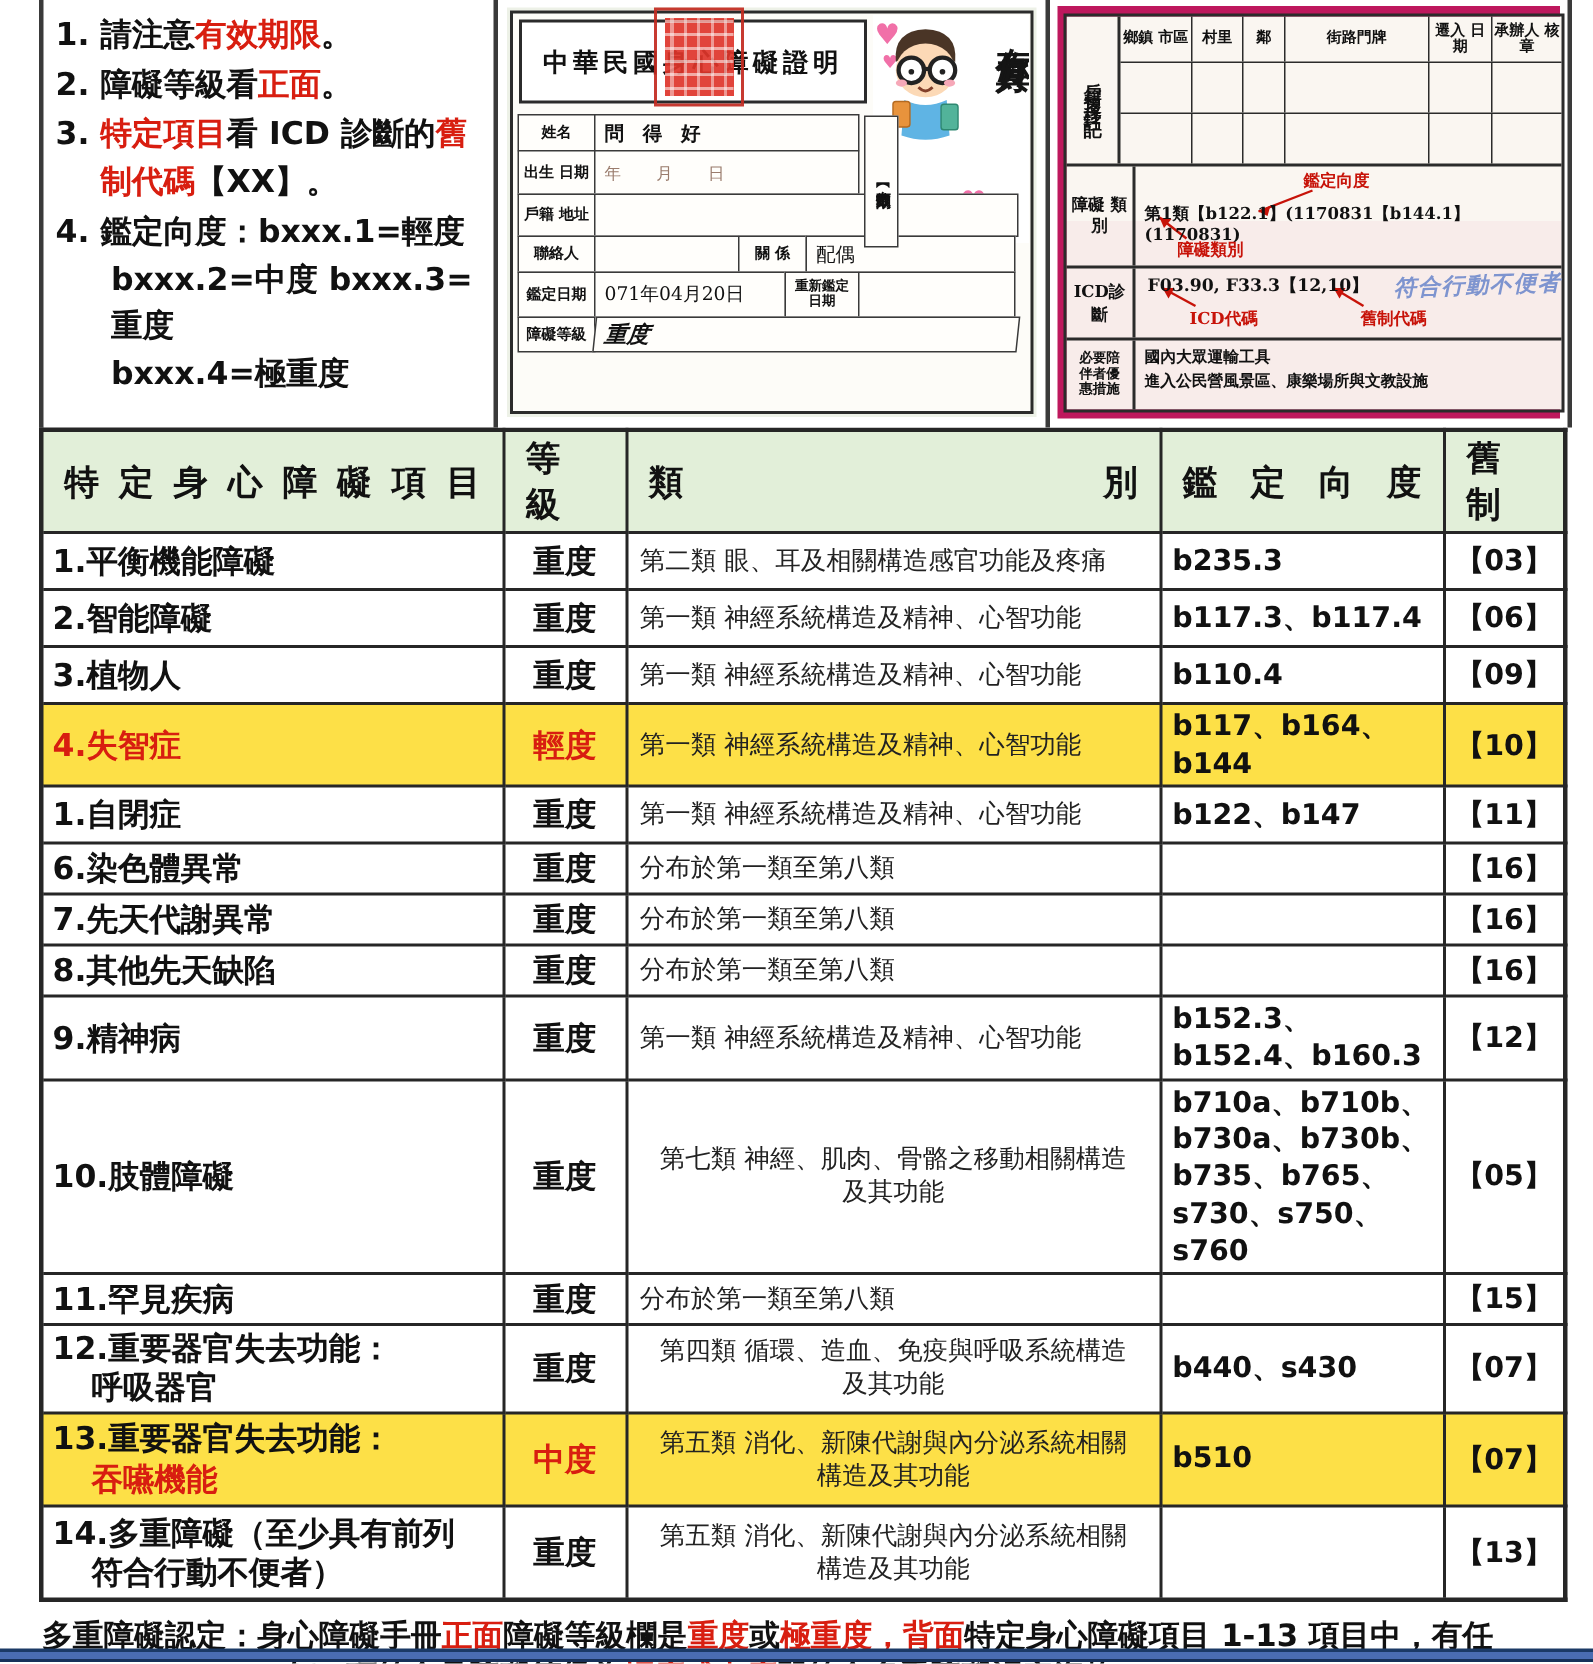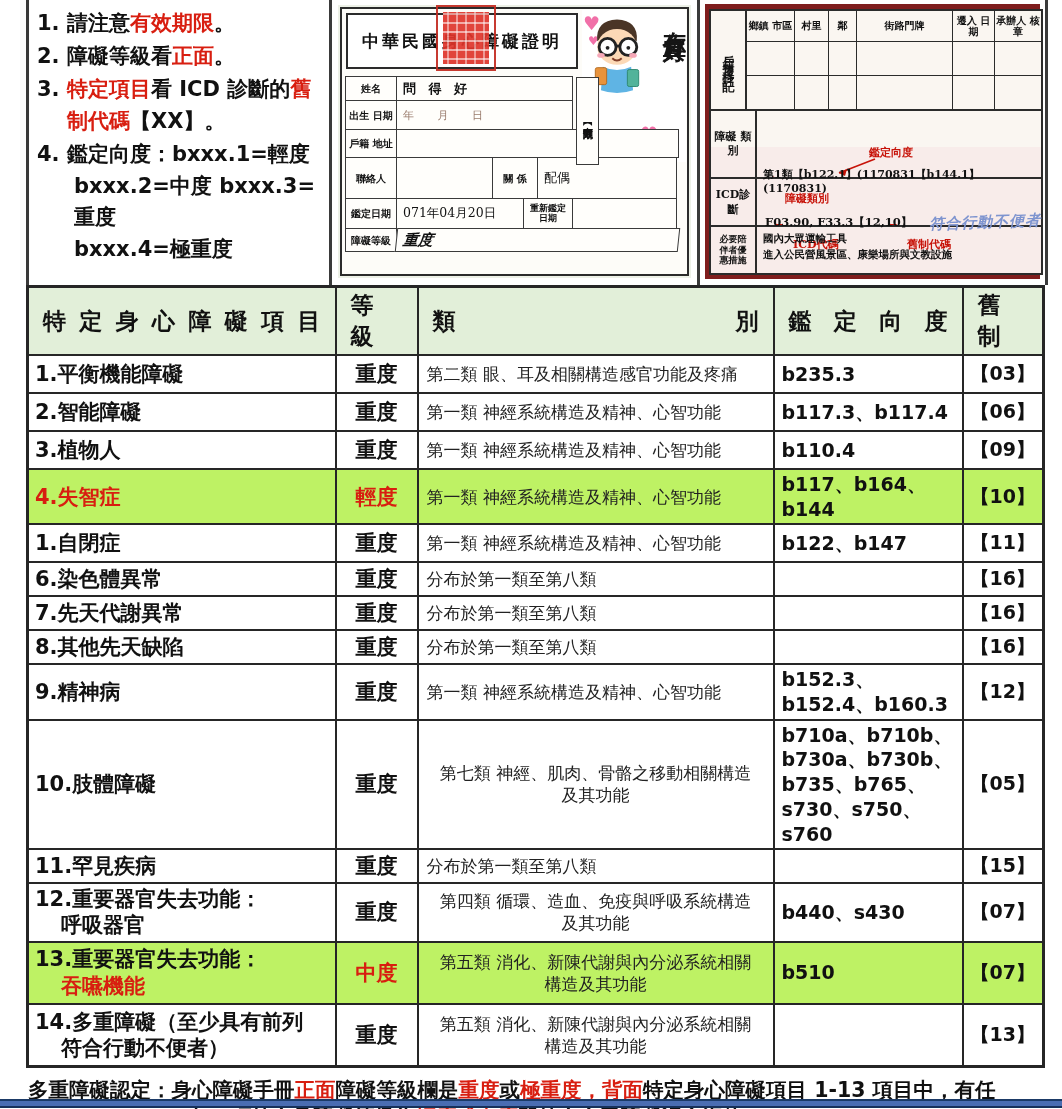--- a/index.html
+++ b/index.html
@@ -49,41 +49,41 @@
        display:flex;align-items:center;}
   .cfl{font-size:10px;font-weight:700;justify-content:center;text-align:center;line-height:1.1;flex:none;width:52px;}
   .cfv{padding-left:6px;}
   .cf-valid{position:absolute;left:230px;top:0px;width:23px;height:88px;border:1.5px solid #3a3a3a;
             box-sizing:border-box;writing-mode:vertical-rl;font-size:10px;font-weight:700;
             display:flex;align-items:center;justify-content:center;letter-spacing:1px;background:#fffefb;}
   .faded{color:#9a7c6d;letter-spacing:10px;font-size:11px;}
   .hand{font-style:italic;font-weight:700;font-size:15px;transform:skewX(-6deg);}
 
   
-  .cert-back{position:relative;width:100%;height:275px;background:#7f1d1d;
+  .cert-back{position:relative;width:100%;height:275px;background:#be185d;
              font-family:"DejaVu Serif","Liberation Serif",serif;}
   .cb-box{position:absolute;left:4px;top:5px;width:330px;height:262px;border:2px solid #2b2b2b;
           background:linear-gradient(to bottom,#faf6f1 0 52%,#f8ecea 52% 100%);
           display:flex;flex-direction:column;}
   .cb-row{display:flex;border-bottom:2px solid #2b2b2b;box-sizing:border-box;position:relative;}
   .cb-row:last-child{border-bottom:none;}
   .cb-label{flex:none;border-right:2px solid #2b2b2b;display:flex;align-items:center;justify-content:center;
             text-align:center;font-weight:700;}
   .cb-house{height:100px;}
   .cb-house .cb-label{width:34px;writing-mode:vertical-rl;font-size:12px;letter-spacing:5px;}
   .cb-house-table{flex:1;display:flex;flex-direction:column;}
   .cb-ht-row{display:flex;flex:1;border-bottom:1.5px solid #2b2b2b;}
   .cb-ht-row:last-child{border-bottom:none;}
   .cb-ht-cell{border-right:1.5px solid #2b2b2b;box-sizing:border-box;display:flex;align-items:center;
               justify-content:center;font-size:10px;font-weight:700;text-align:center;line-height:1.15;}
   .cb-ht-cell:last-child{border-right:none;}
   .w1{width:48px;}.w2{width:34px;}.w3{width:28px;}.w4{flex:1;}.w5{width:42px;}.w6{width:46px;}
   .cb-cat{height:68px;}
   .cb-cat .cb-label{width:44px;font-size:11px;line-height:1.3;}
-  .cb-val{flex:1;position:relative;font-size:11px;font-weight:700;margin-top:32px;}
+  .cb-val{flex:1;position:relative;font-size:11px;font-weight:700;}
   .cat-text{position:absolute;left:6px;top:24px;letter-spacing:0;}
   .ann{position:absolute;font-size:11px;color:#c71309;font-weight:700;}
   .ann-dim{left:112px;top:2px;}
   .ann-cat{left:28px;top:48px;}
   .cb-icd{height:48px;}
   .cb-icd .cb-label{width:44px;font-size:11px;}
   .icd-text{position:absolute;left:8px;top:4px;font-size:11.5px;}
   .ann-icd{left:36px;top:26px;}
   .ann-old{left:150px;top:26px;}
   .stamp{position:absolute;right:0px;top:2px;font-size:15px;font-weight:700;font-style:italic;
@@ -100,21 +100,21 @@
   table.main th,table.main td{border:2.5px solid #262626;box-sizing:border-box;}
   table.main thead th{background:#e2efd9;font-size:23px;font-weight:700;height:38px;
                       text-align:justify;text-align-last:justify;padding:2px 14px;}
   td.c-item{font-size:21px;font-weight:700;padding:2px 6px;vertical-align:middle;line-height:1.25;}
   .item-line.ind{padding-left:26px;}
   td.c-level{font-size:21px;font-weight:700;text-align:center;}
   td.c-cat{font-size:17px;font-weight:400;color:#222;padding:2px 8px;line-height:1.3;}
   td.c-cat.center{text-align:center;padding:2px 2px;}
   td.c-dim{font-size:19px;font-weight:700;padding:2px 7px;line-height:1.3;}
   td.c-old{font-size:19px;font-weight:700;text-align:center;}
-  tr.hl{background:#bef264;}
+  tr.hl{background:#fde047;}
 
   
   .footer{margin:9px 0 0 28px;font-size:20.5px;font-weight:700;line-height:1.33;}
   .indent1{padding-left:162px;}
   .bottom-bar{position:absolute;left:0;right:0;bottom:1px;height:9px;
               background:linear-gradient(to bottom,#1b3a66 0 2px,#4a6db2 2px 7px,#17315a 7px 9px);}
 </style>
 </head>
 <body>
 
@@ -184,21 +184,21 @@
         </div>
         <div class="cfr" style="height:30px;">
           <div class="cfc cfl">出生 日期</div>
           <div class="cfc cfv faded" style="width:177px;">年 月 日</div>
         </div>
         <div class="cf-valid">【有效期限】</div>
         <div class="cfr" style="height:29px;">
           <div class="cfc cfl">戶籍 地址</div>
           <div class="cfc cfv" style="width:283px;"></div>
         </div>
-        <div class="cfr" style="height:42px;">
+        <div class="cfr" style="height:25px;">
           <div class="cfc cfl">聯絡人</div>
           <div class="cfc cfv" style="width:97px;"></div>
           <div class="cfc cfl" style="width:46px;">關 係</div>
           <div class="cfc cfv" style="width:140px;">配偶</div>
         </div>
         <div class="cfr" style="height:31px;">
           <div class="cfc cfl">鑑定日期</div>
           <div class="cfc cfv" style="width:128px;font-size:12.5px;">071年04月20日</div>
           <div class="cfc cfl" style="width:50px;font-size:9px;">重新鑑定 日期</div>
           <div class="cfc cfv" style="width:105px;"></div>

